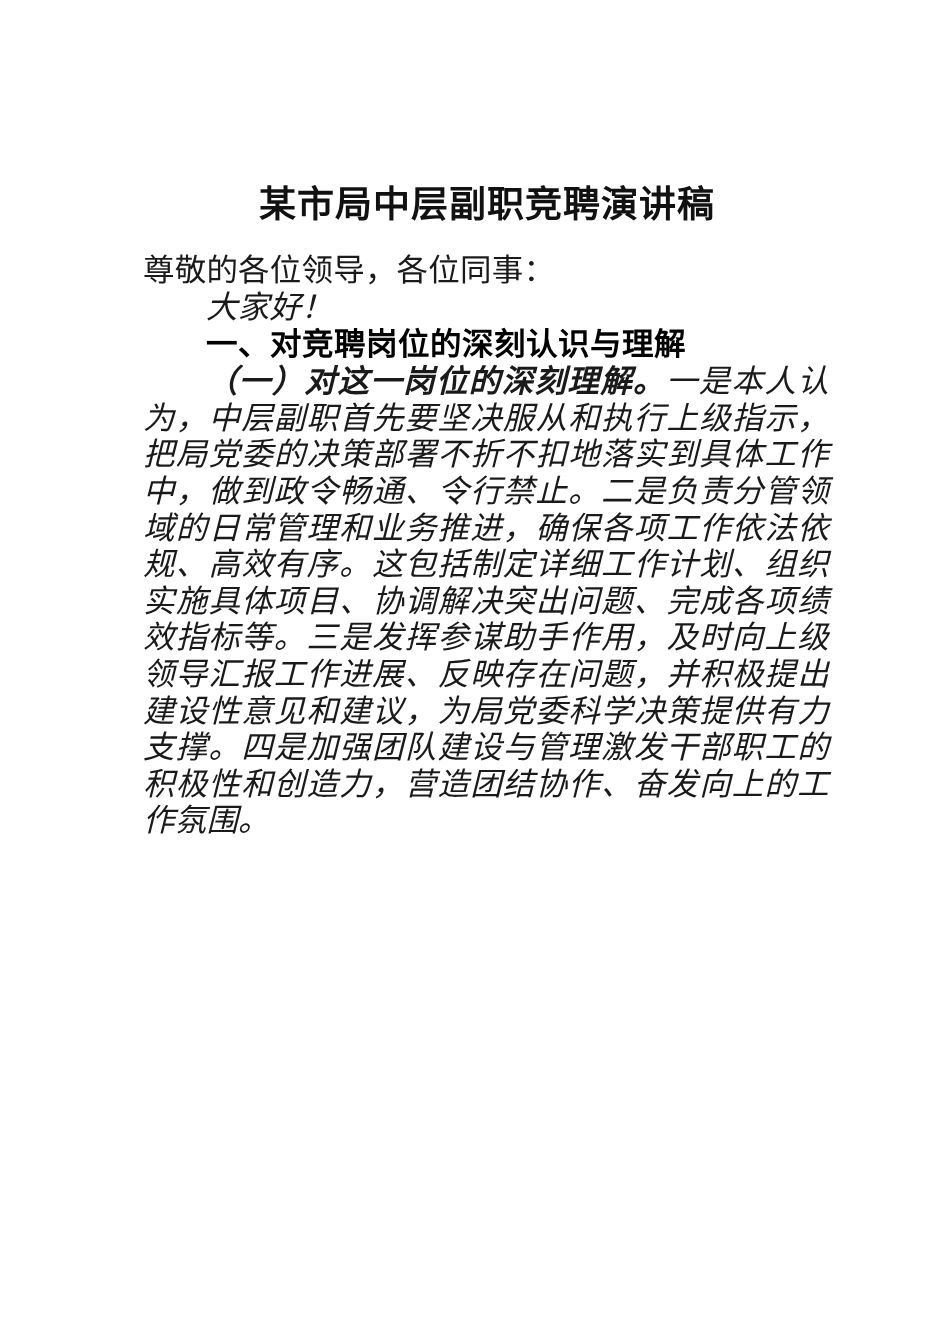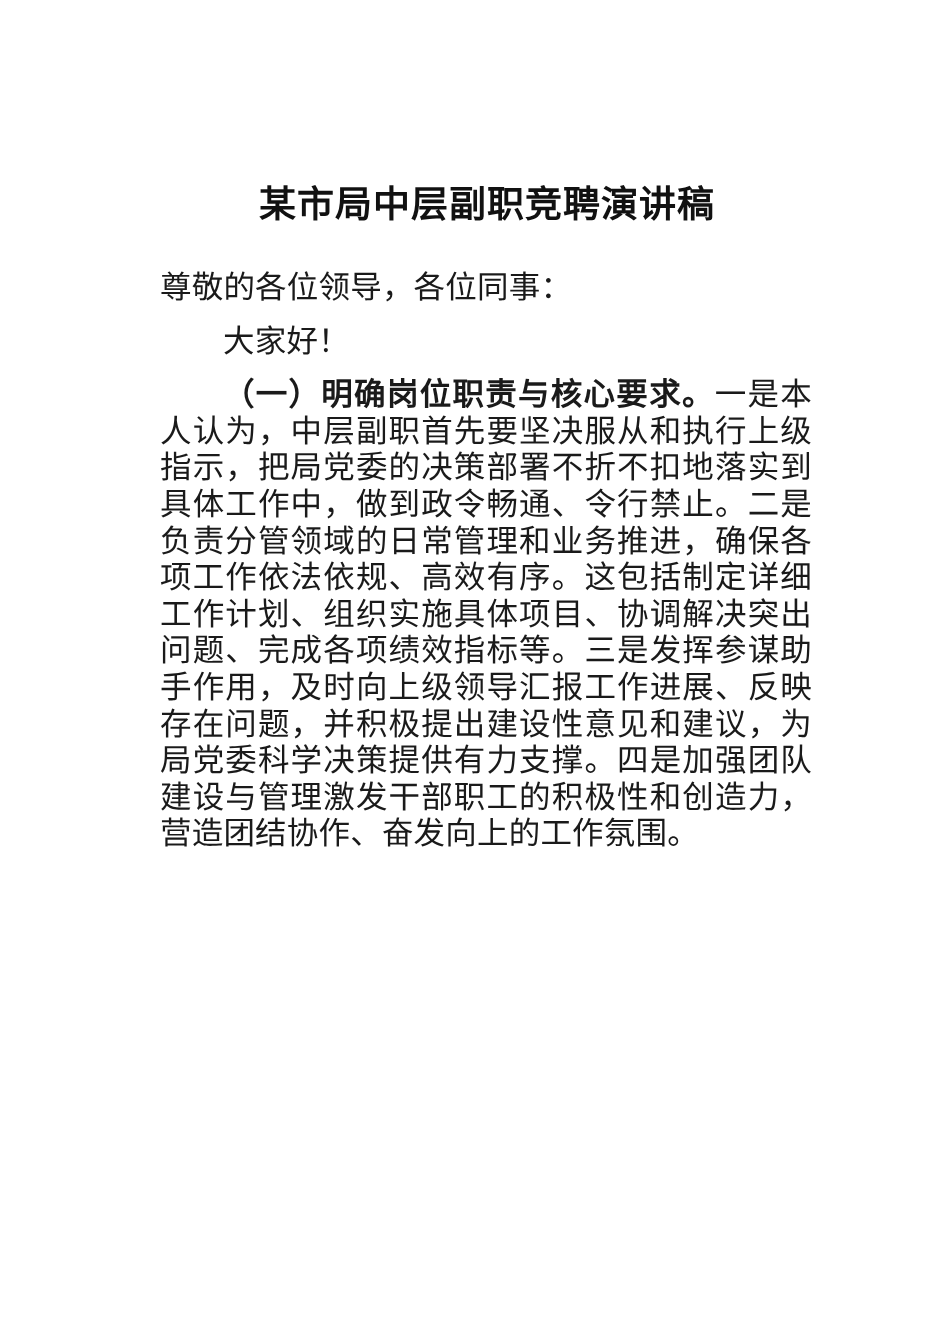--- a/index.html
+++ b/index.html
@@ -40,40 +40,41 @@
 
   
   .body-col {
     position: absolute;
     top: 252px;
     left: 143px;
     width: 686px;
   }
 
   .para {
-    margin: 17px;
+    margin: 0;
     font-family: "DejaVu Serif", "Liberation Serif", serif;
     font-size: 31.5px;
     line-height: 36.6px;
     color: #1a1a1a;
     text-align: justify;
     text-justify: inter-ideograph;
     letter-spacing: 0.2px;
     word-break: break-all;
     overflow-wrap: break-word;
   }
 
   
   .para.flush {
     text-indent: 0;
   }
 
   
   .para.indent {
     text-indent: 2em;
+    font-style: italic;
   }
 
   
   .heading-hei {
     margin: 0;
     text-indent: 2em;
     font-family: "DejaVu Sans", "Liberation Sans", sans-serif;
     font-weight: bold;
     font-size: 31.5px;
     line-height: 38px;
@@ -93,18 +94,19 @@
 
   <h1 class="doc-title">某市局中层副职竞聘演讲稿</h1>
 
   <div class="body-col">
 
     <p class="para flush">尊敬的各位领导，各位同事：</p>
 
     <p class="para indent">大家好！</p>
 
 
+    <p class="heading-hei">一、对竞聘岗位的深刻认识与理解</p>
 
 
-    <p class="para indent"><span class="kai-bold">（一）明确岗位职责与核心要求。</span><span>一是本人认为，中层副职首先要坚决服从和执行上级指示，把局党委的决策部署不折不扣地落实到具体工作中，做到政令畅通、令行禁止。二是负责分管领域的日常管理和业务推进，确保各项工作依法依规、高效有序。这包括制定详细工作计划、组织实施具体项目、协调解决突出问题、完成各项绩效指标等。三是发挥参谋助手作用，及时向上级领导汇报工作进展、反映存在问题，并积极提出建设性意见和建议，为局党委科学决策提供有力支撑。四是加强团队建设与管理激发干部职工的积极性和创造力，营造团结协作、奋发向上的工作氛围。</span></p>
+    <p class="para indent"><span class="kai-bold">（一）对这一岗位的深刻理解。</span><span>一是本人认为，中层副职首先要坚决服从和执行上级指示，把局党委的决策部署不折不扣地落实到具体工作中，做到政令畅通、令行禁止。二是负责分管领域的日常管理和业务推进，确保各项工作依法依规、高效有序。这包括制定详细工作计划、组织实施具体项目、协调解决突出问题、完成各项绩效指标等。三是发挥参谋助手作用，及时向上级领导汇报工作进展、反映存在问题，并积极提出建设性意见和建议，为局党委科学决策提供有力支撑。四是加强团队建设与管理激发干部职工的积极性和创造力，营造团结协作、奋发向上的工作氛围。</span></p>
 
   </div>
 </div>
 
 </body></html>

